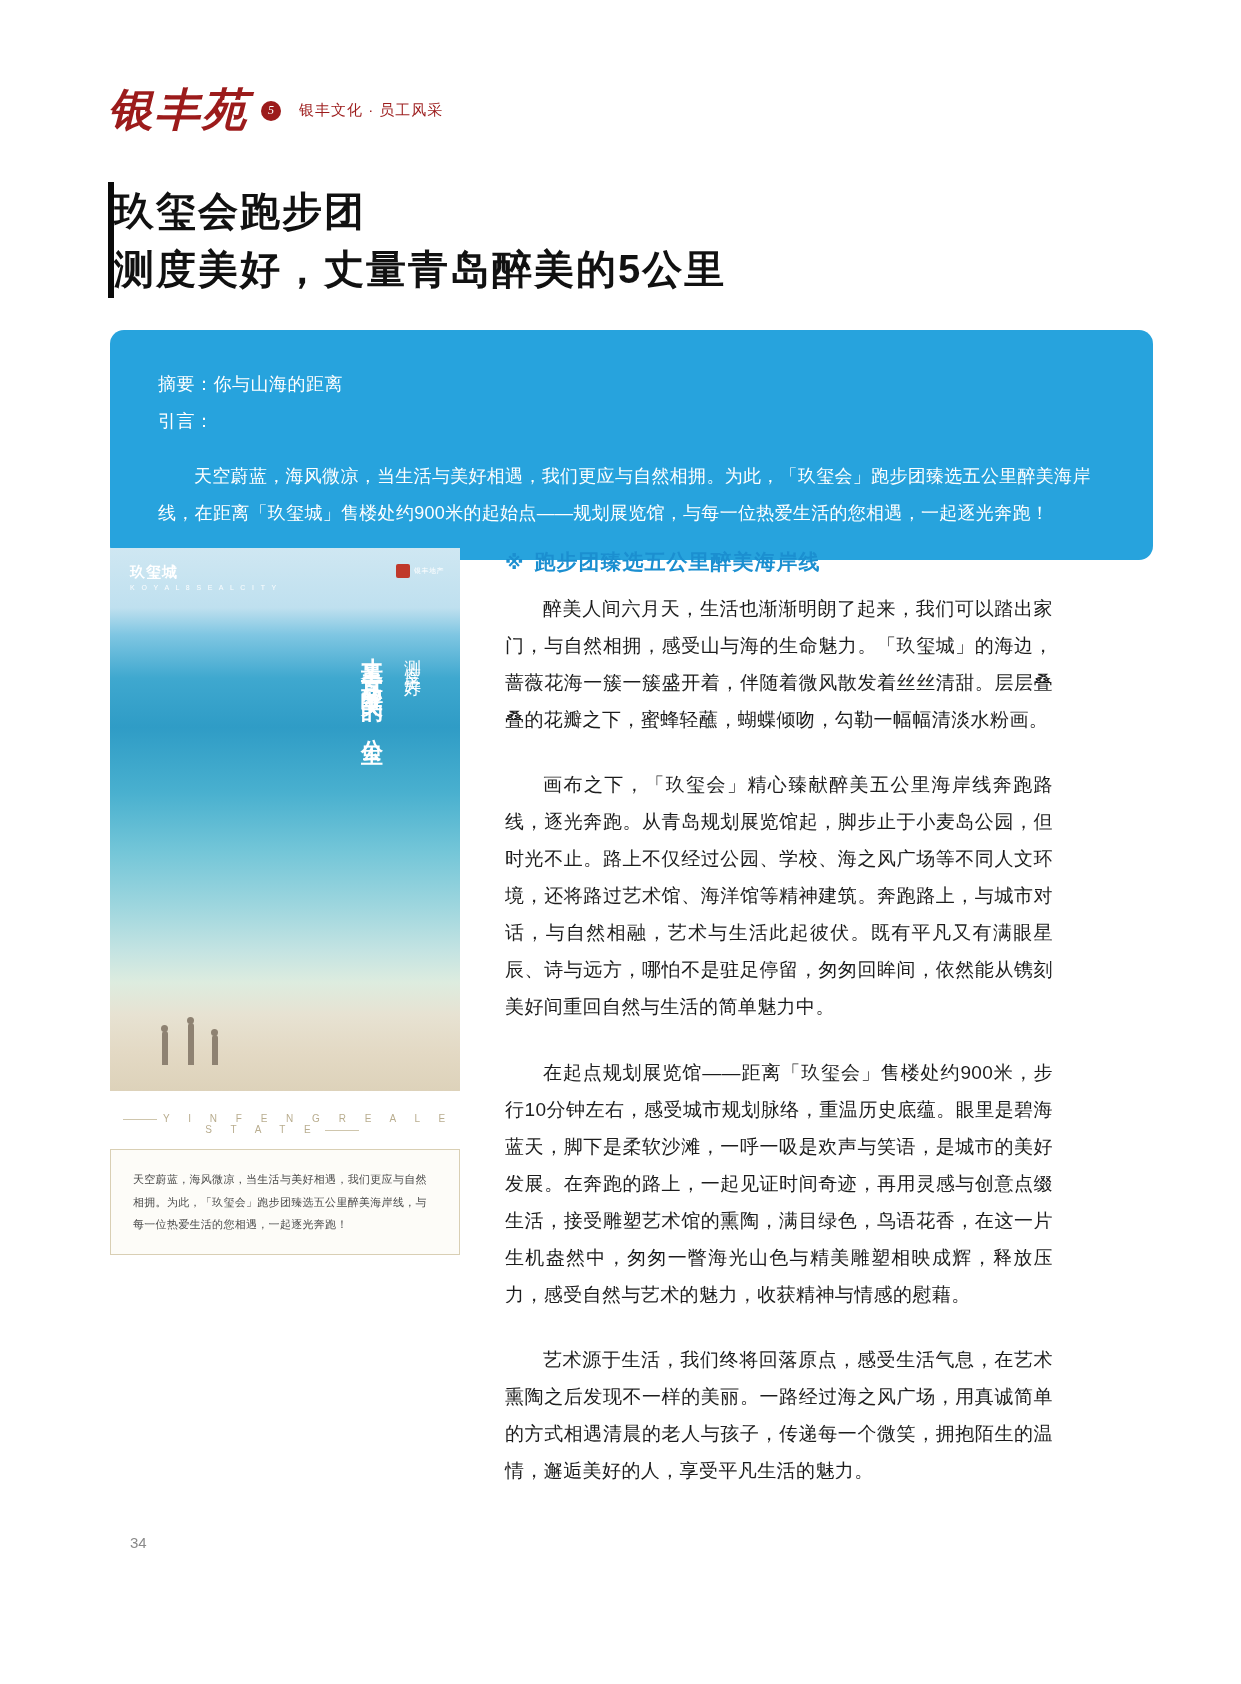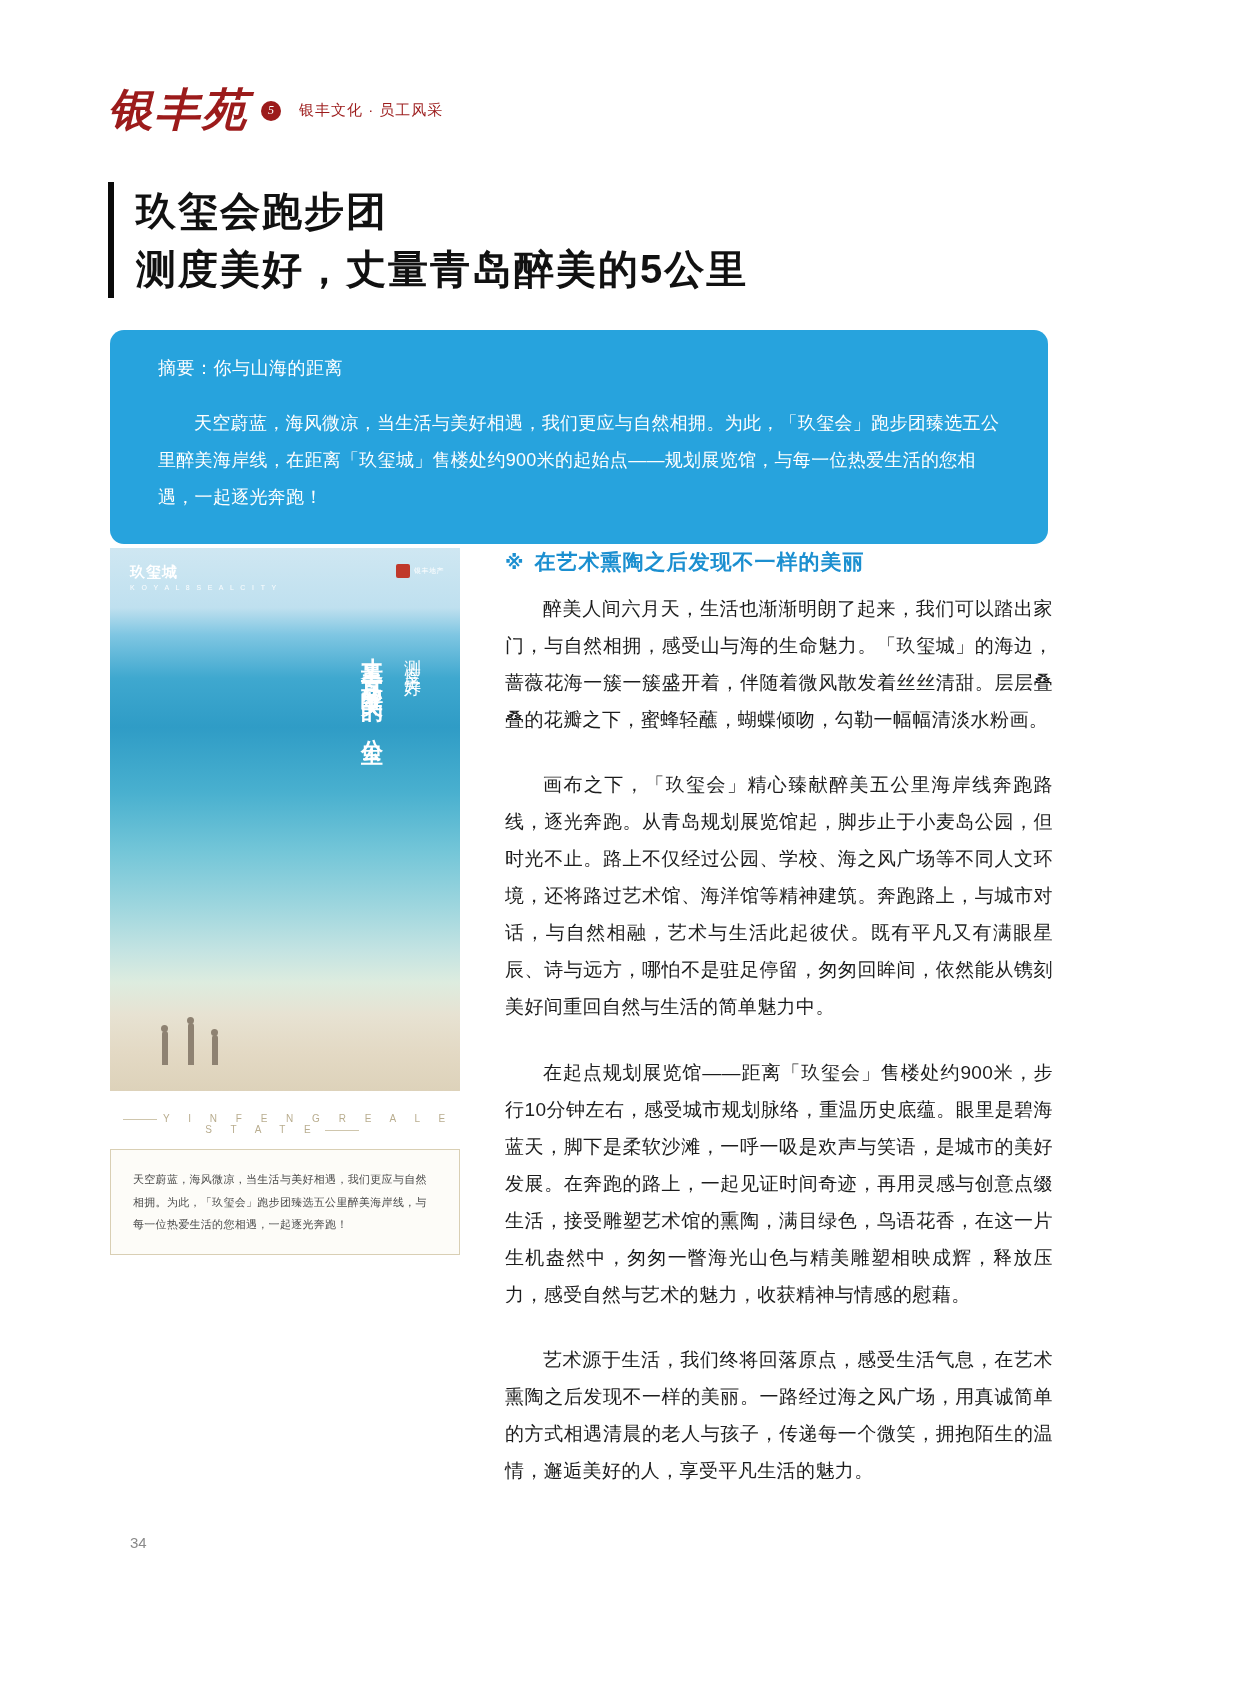--- a/index.html
+++ b/index.html
@@ -54,42 +54,41 @@
     letter-spacing: 1px;
     margin-left: 8px;
     white-space: nowrap;
   }
 
   
   .title-block {
     position: absolute;
     left: 108px;
     top: 182px;
-    padding-left: 22px;
     border-left: 6px solid #0a0a0a;
   }
   .title-line {
     font-size: 40px;
     font-weight: bold;
     letter-spacing: 2px;
     line-height: 1.45;
     color: #111111;
     white-space: nowrap;
   }
 
   
   .abstract {
     position: absolute;
     left: 110px;
     top: 330px;
-    width: 938px;
+    width: 1043px;
     background: #27a3dd;
     border-radius: 14px;
     color: #ffffff;
-    padding: 20px 48px 28px 48px;
+    padding: 36px 48px 28px 48px;
     box-sizing: border-box;
   }
   .abstract-line {
     font-size: 18px;
     line-height: 2.05;
     letter-spacing: 0.5px;
   }
   .abstract-body {
     font-size: 18px;
     line-height: 2.05;
@@ -293,20 +292,21 @@
   <span class="breadcrumb">银丰文化 · 员工风采</span>
 </div>
 
 <div class="title-block">
   <div class="title-line">玖玺会跑步团</div>
   <div class="title-line">测度美好，丈量青岛醉美的5公里</div>
 </div>
 
 <div class="abstract">
   <div class="abstract-line">摘要：你与山海的距离</div>
+  <div class="abstract-line">引言：</div>
   <div class="abstract-body">天空蔚蓝，海风微凉，当生活与美好相遇，我们更应与自然相拥。为此，「玖玺会」跑步团臻选五公里醉美海岸线，在距离「玖玺城」售楼处约900米的起始点——规划展览馆，与每一位热爱生活的您相遇，一起逐光奔跑！</div>
 </div>
 
 <div class="poster-col">
 
   <div class="poster">
     <div class="poster-brand">
       <div class="pb-cn">玖玺城</div>
       <div class="pb-en">K O Y A L   8   S E A L  C I T Y</div>
     </div>
@@ -336,21 +336,21 @@
   </div>
 
   <div class="caption-box">
     <div class="caption-text">天空蔚蓝，海风微凉，当生活与美好相遇，我们更应与自然相拥。为此，「玖玺会」跑步团臻选五公里醉美海岸线，与每一位热爱生活的您相遇，一起逐光奔跑！</div>
   </div>
 </div>
 
 <div class="article">
   <div class="section-head">
     <span class="section-mark">※</span>
-    <span>在艺术熏陶之后发现不一样的美丽</span>
+    <span>跑步团臻选五公里醉美海岸线</span>
   </div>
 
   <p class="para">醉美人间六月天，生活也渐渐明朗了起来，我们可以踏出家门，与自然相拥，感受山与海的生命魅力。「玖玺城」的海边，蔷薇花海一簇一簇盛开着，伴随着微风散发着丝丝清甜。层层叠叠的花瓣之下，蜜蜂轻蘸，蝴蝶倾吻，勾勒一幅幅清淡水粉画。</p>
   <p class="para">画布之下，「玖玺会」精心臻献醉美五公里海岸线奔跑路线，逐光奔跑。从青岛规划展览馆起，脚步止于小麦岛公园，但时光不止。路上不仅经过公园、学校、海之风广场等不同人文环境，还将路过艺术馆、海洋馆等精神建筑。奔跑路上，与城市对话，与自然相融，艺术与生活此起彼伏。既有平凡又有满眼星辰、诗与远方，哪怕不是驻足停留，匆匆回眸间，依然能从镌刻美好间重回自然与生活的简单魅力中。</p>
   <p class="para">在起点规划展览馆——距离「玖玺会」售楼处约900米，步行10分钟左右，感受城市规划脉络，重温历史底蕴。眼里是碧海蓝天，脚下是柔软沙滩，一呼一吸是欢声与笑语，是城市的美好发展。在奔跑的路上，一起见证时间奇迹，再用灵感与创意点缀生活，接受雕塑艺术馆的熏陶，满目绿色，鸟语花香，在这一片生机盎然中，匆匆一瞥海光山色与精美雕塑相映成辉，释放压力，感受自然与艺术的魅力，收获精神与情感的慰藉。</p>
   <p class="para">艺术源于生活，我们终将回落原点，感受生活气息，在艺术熏陶之后发现不一样的美丽。一路经过海之风广场，用真诚简单的方式相遇清晨的老人与孩子，传递每一个微笑，拥抱陌生的温情，邂逅美好的人，享受平凡生活的魅力。</p>
 </div>
 
 <div class="page-number">34</div>
 

